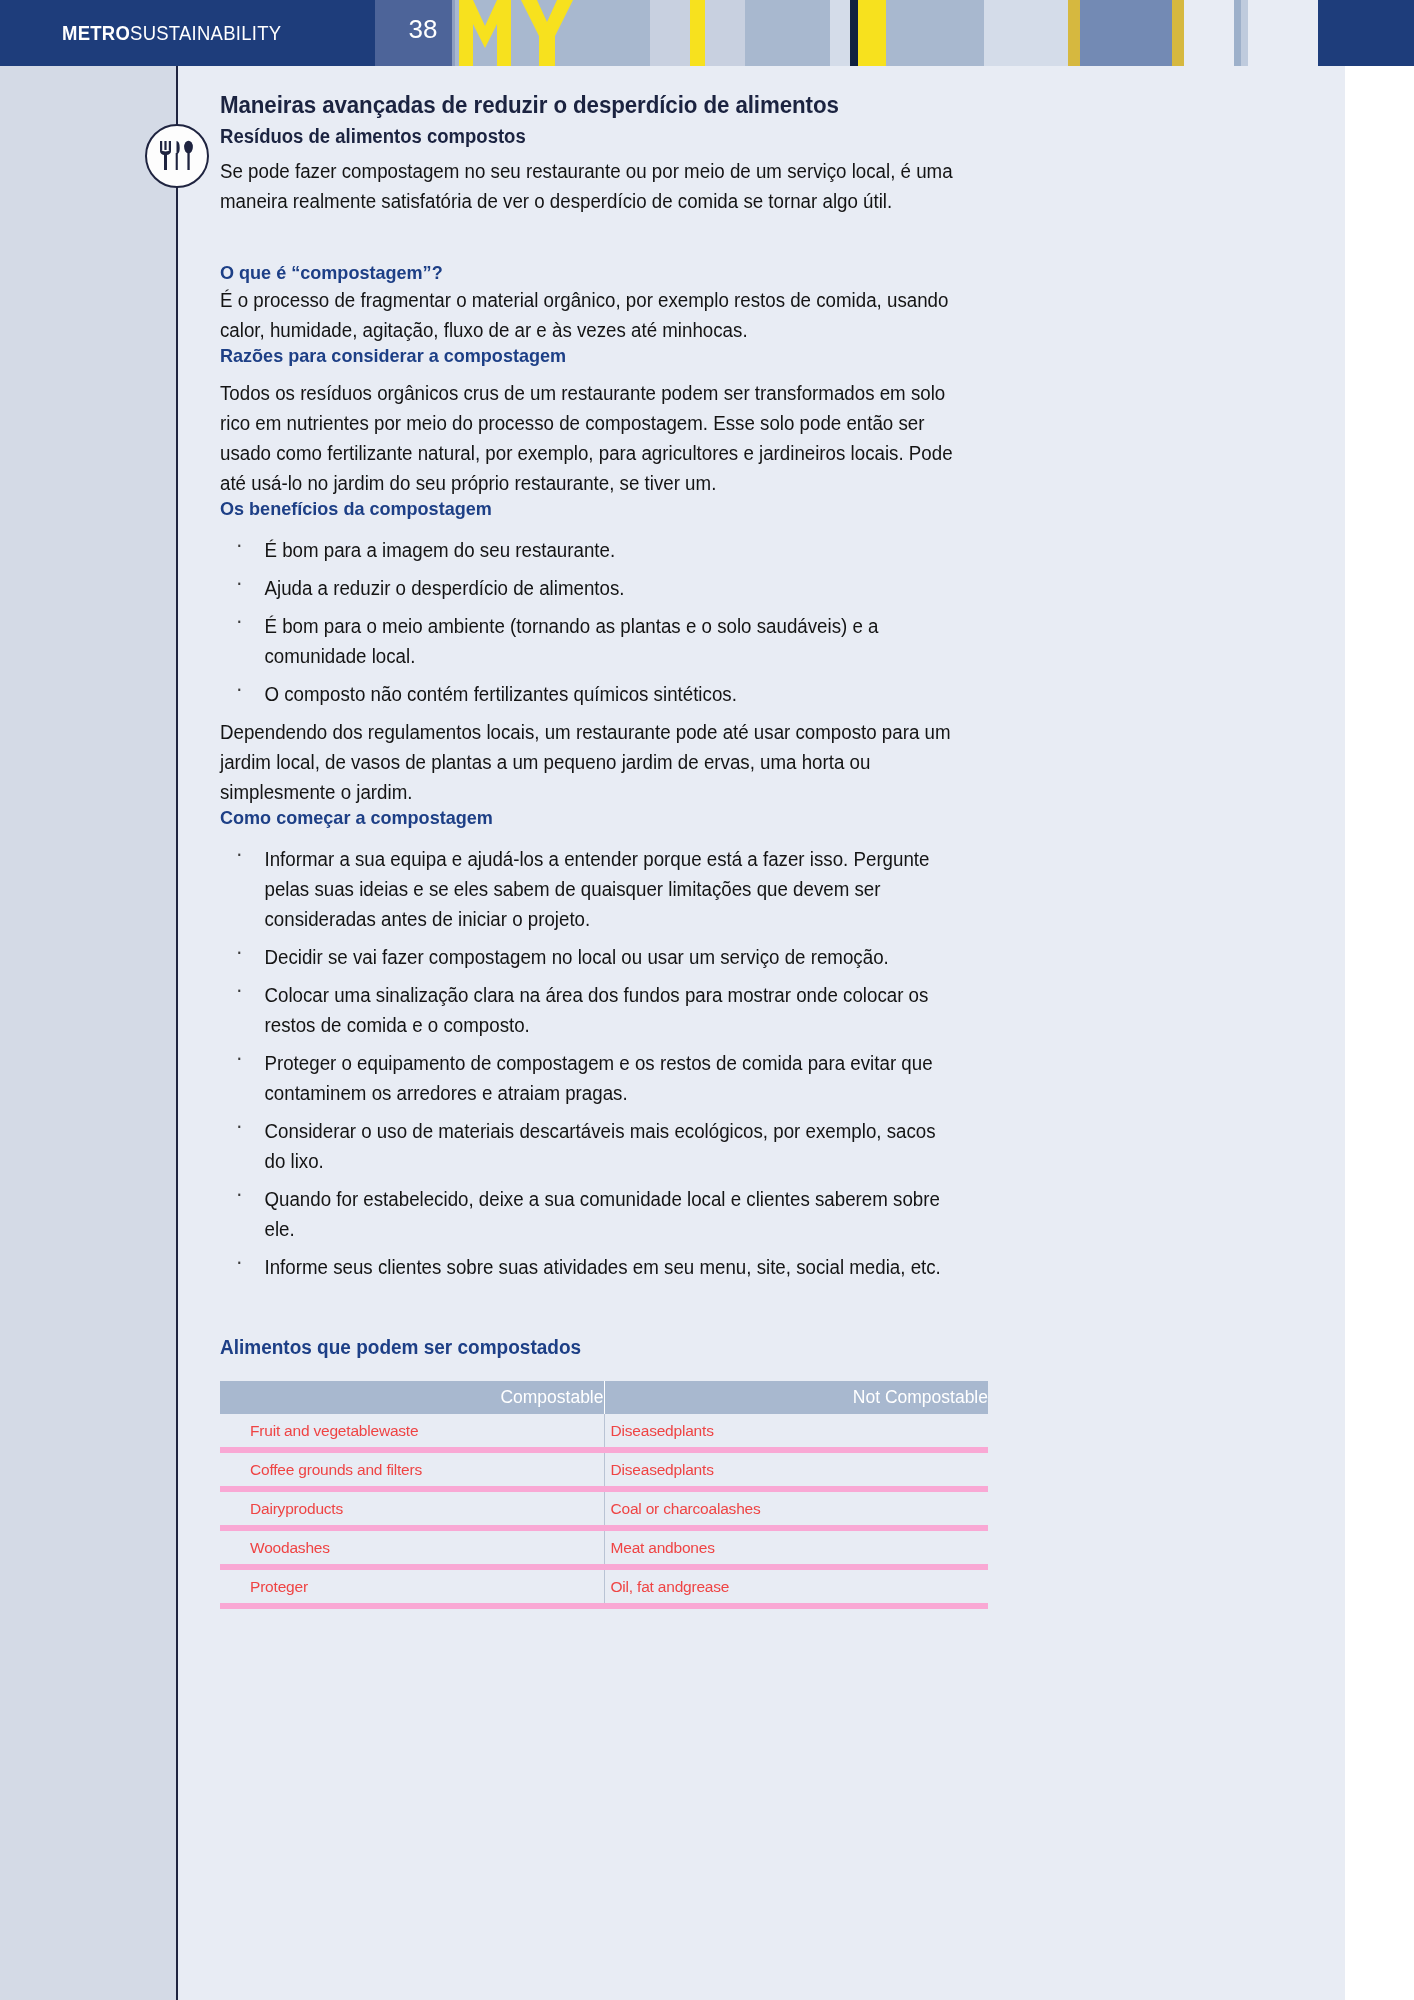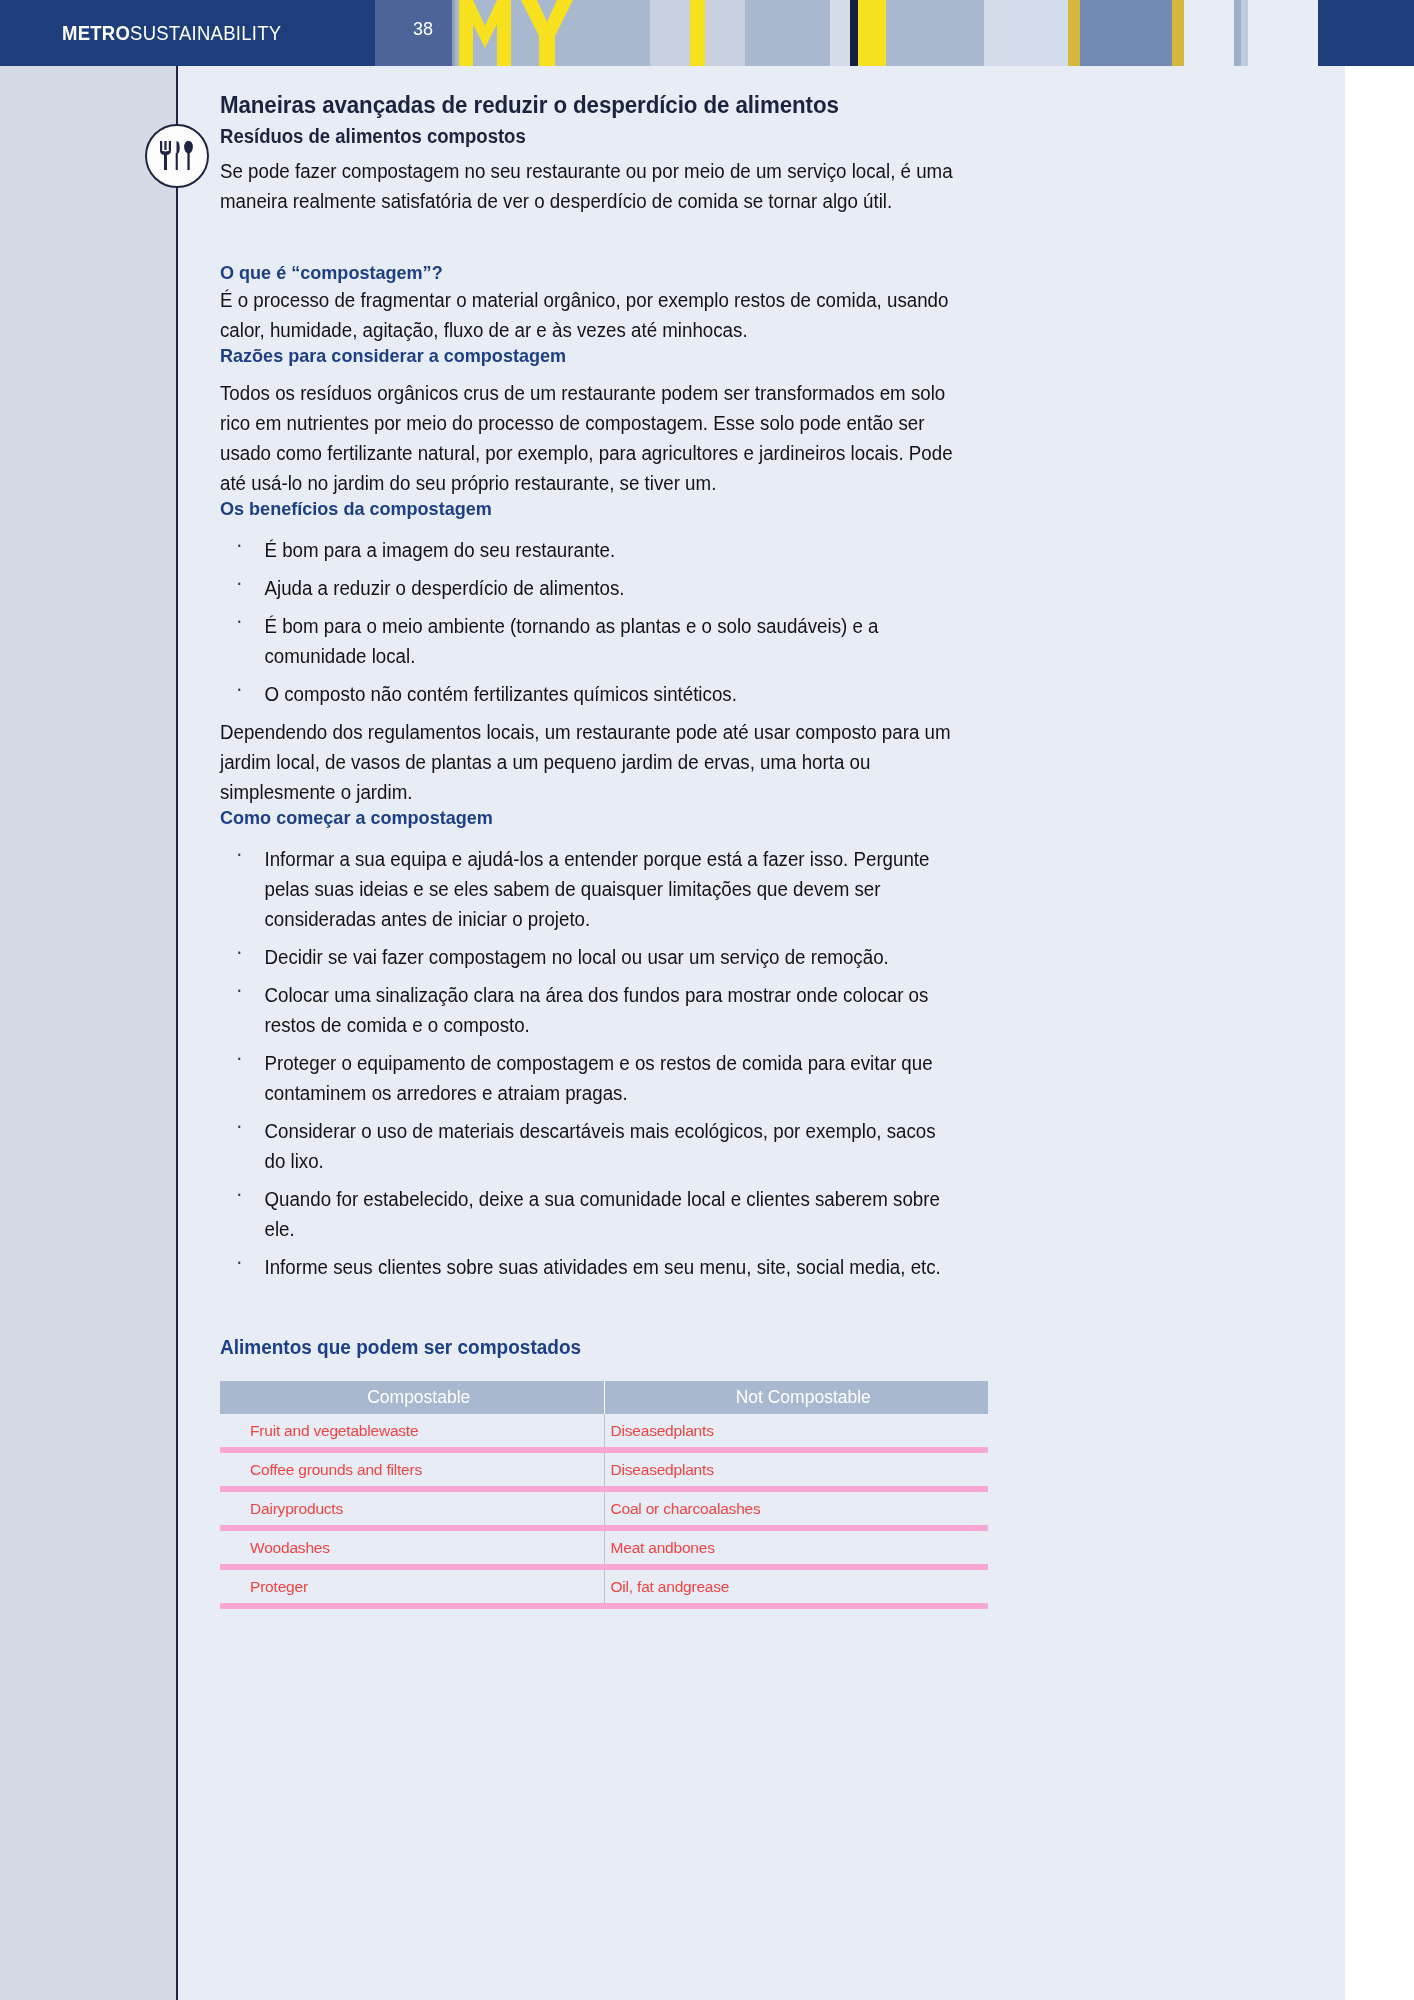--- a/index.html
+++ b/index.html
@@ -97,21 +97,21 @@
   .page-num {
     position: absolute;
     left: 395px;
     top: 0;
     width: 56px;
     height: 58px;
     display: flex;
     align-items: center;
     justify-content: center;
     color: #ffffff;
-    font-size: 18px;
+    font-size: 26px;
     font-weight: 400;
     z-index: 6;
     font-family: "Liberation Sans Narrow", "Liberation Sans", sans-serif;
   }
 
   
   .my-letters {
     position: absolute;
     left: 455px;
     top: 0;
@@ -224,21 +224,21 @@
   table.comp {
     border-collapse: collapse;
     width: 768px;
     table-layout: fixed;
   }
   table.comp th {
     background: #a8b8cf;
     color: #ffffff;
     font-size: 17.5px;
     font-weight: 400;
-    text-align: center;
+    text-align: right;
     padding: 6px 0 6px 14px;
     font-family: "Liberation Sans Narrow", "Liberation Sans", sans-serif;
     border-right: 1px solid #ffffff;
   }
   table.comp th:last-child { border-right: none; }
   table.comp td {
     font-size: 15.5px;
     color: #ef4444;
     padding: 6px 0 6px 30px;
     border-bottom: 6px solid #f9a8d4;

